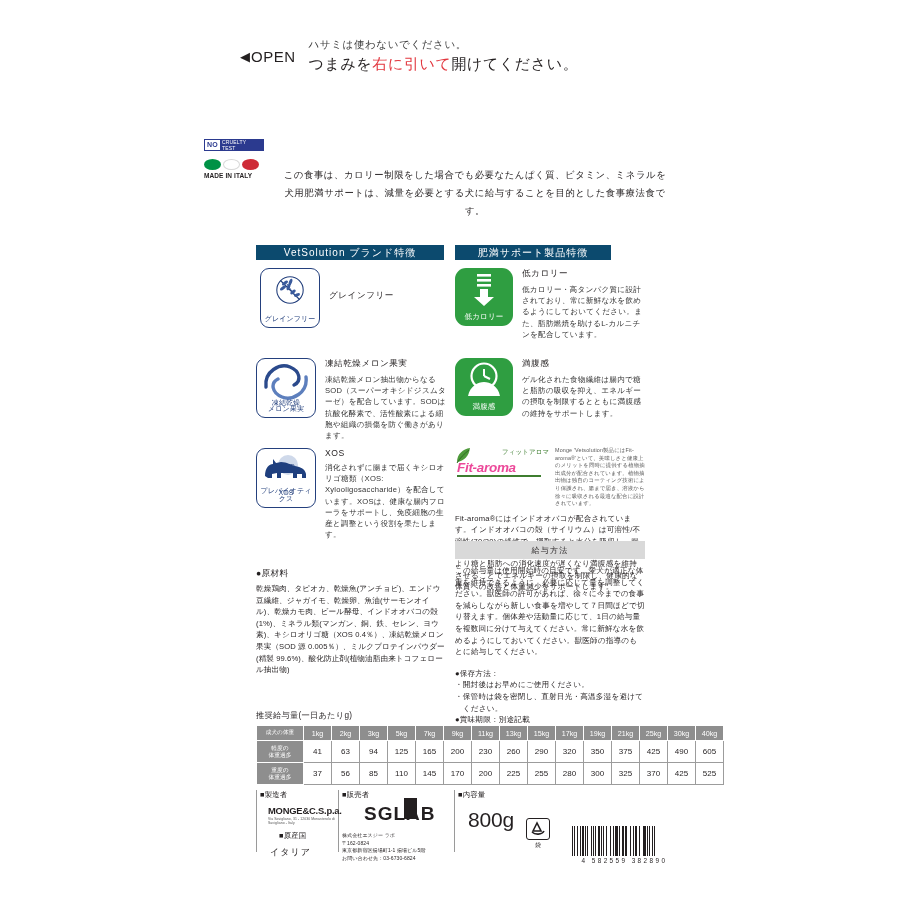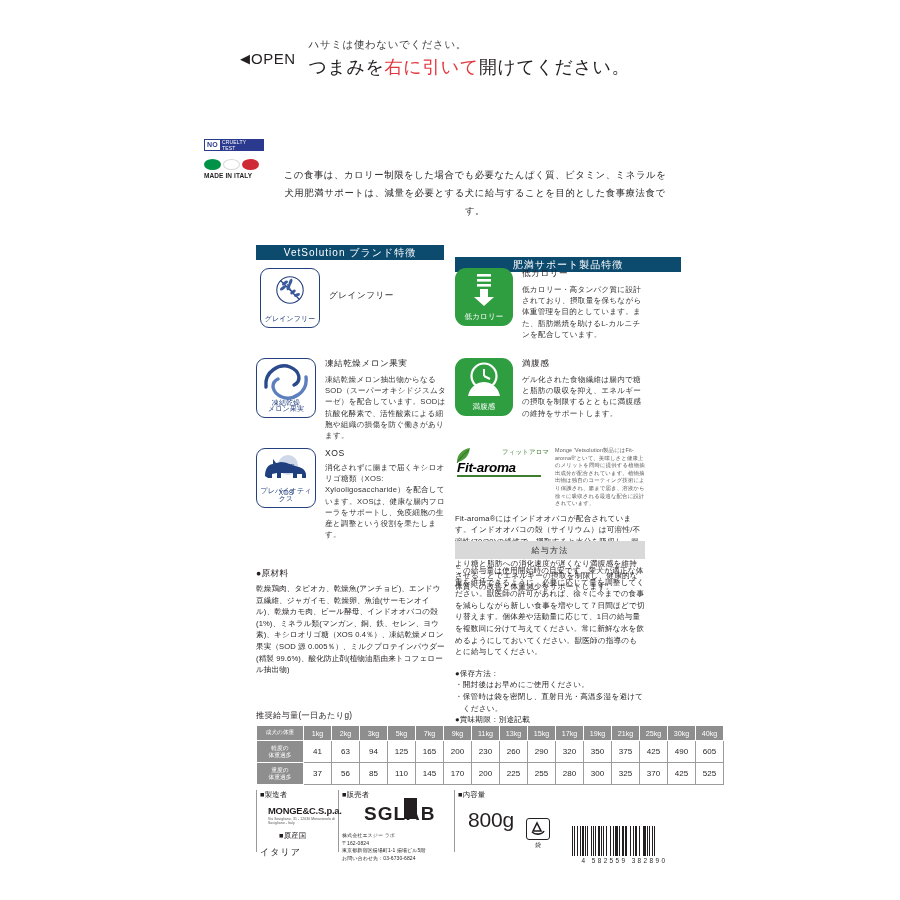--- a/index.html
+++ b/index.html
@@ -37,21 +37,21 @@
     margin-right: 1px;
   }
   .open-word {
     font-size: 15px;
     letter-spacing: 0.5px;
     color: #231f20;
     margin-right: 13px;
   }
   .open-lines { display: flex; flex-direction: column; gap: 3px; }
   .open-l1 { font-size: 10.5px; color: #3a3a3a; letter-spacing: .6px; }
-  .open-l2 { font-size: 18px; color: #231f20; letter-spacing: .6px; }
+  .open-l2 { font-size: 15px; color: #231f20; letter-spacing: .6px; }
   .open-l2 .red { color: #e2373f; }
 
   
   .badge-col {
     position: absolute;
     left: 204px;
     top: 133px;
     width: 60px;
   }
   .no-cruelty {
@@ -123,21 +123,21 @@
     height: 15px;
     background: #0c4a6e;
     color: #ffffff;
     font-size: 10px;
     letter-spacing: 1px;
     display: flex;
     align-items: center;
     justify-content: center;
   }
   #bar-left { left: 256px; top: 245px; width: 188px; }
-  #bar-right { left: 455px; top: 245px; width: 226px; margin-top: 12px; }
+  #bar-right { left: 455px; top: 245px; width: 156px; }
 
   
   .feature {
     position: absolute;
     display: flex;
     align-items: flex-start;
   }
   .feat-icon { flex: 0 0 auto; }
   .feat-body { margin-left: 9px; }
   .feat-title {
@@ -218,21 +218,21 @@
   .fa-leaf {
     position: absolute;
     left: 0; top: 1px;
     width: 16px; height: 17px;
   }
   .fa-name {
     position: absolute;
     left: 2px; top: 14px;
     font-size: 13.5px;
     font-weight: bold;
-    color: #000000;
+    color: #ec4899;
     letter-spacing: -.3px;
     font-style: italic;
   }
   .fa-kana {
     position: absolute;
     left: 47px; top: 2px;
     font-size: 6.4px;
     color: #3d7d2f;
     letter-spacing: .2px;
   }
@@ -397,21 +397,21 @@
   }
   .monge-sub {
     margin-left: 8px;
     font-size: 3.4px;
     color: #555555;
     letter-spacing: .1px;
     margin-top: 1px;
   }
   .country {
     margin-top: 5px;
-    margin-left: 0;
+    margin-left: 10px;
     font-size: 9px;
     letter-spacing: 1px;
     color: #231f20;
   }
   .sglab {
     margin-top: 3px;
     margin-left: 22px;
     font-size: 19px;
     font-weight: bold;
     letter-spacing: 1px;
@@ -594,21 +594,21 @@
             <rect x="8" y="7" width="14" height="2.6" fill="#ffffff"></rect>
             <rect x="8" y="12" width="14" height="2.6" fill="#ffffff"></rect>
             <polygon points="11,17 19,17 19,25 25,25 15,34 5,25 11,25" fill="#ffffff"></polygon>
           </svg>
         </div>
         <div class="cap">低カロリー</div>
       </div>
     </div>
     <div class="feat-body">
       <div class="feat-title">低カロリー</div>
-      <div class="feat-text">低カロリー・高タンパク質に設計されており、摂取量を保ちながら体重管理を目的としています。また、脂肪燃焼を助けるL-カルニチンを配合しています。</div>
+      <div class="feat-text">低カロリー・高タンパク質に設計されており、常に新鮮な水を飲めるようにしておいてください。また、脂肪燃焼を助けるL-カルニチンを配合しています。</div>
     </div>
   </div>
 
   <div class="feature" style="left:455px; top:358px; width:190px;">
     <div class="feat-icon">
       <div class="icon-green">
         <div class="art" style="top:4px;height:38px;">
           <svg width="44" height="38" viewBox="0 0 44 38">
             <circle cx="22" cy="14" r="12.5" fill="none" stroke="#ffffff" stroke-width="2.2"></circle>
             <line x1="22" y1="14" x2="22" y2="7" stroke="#ffffff" stroke-width="2"></line>

